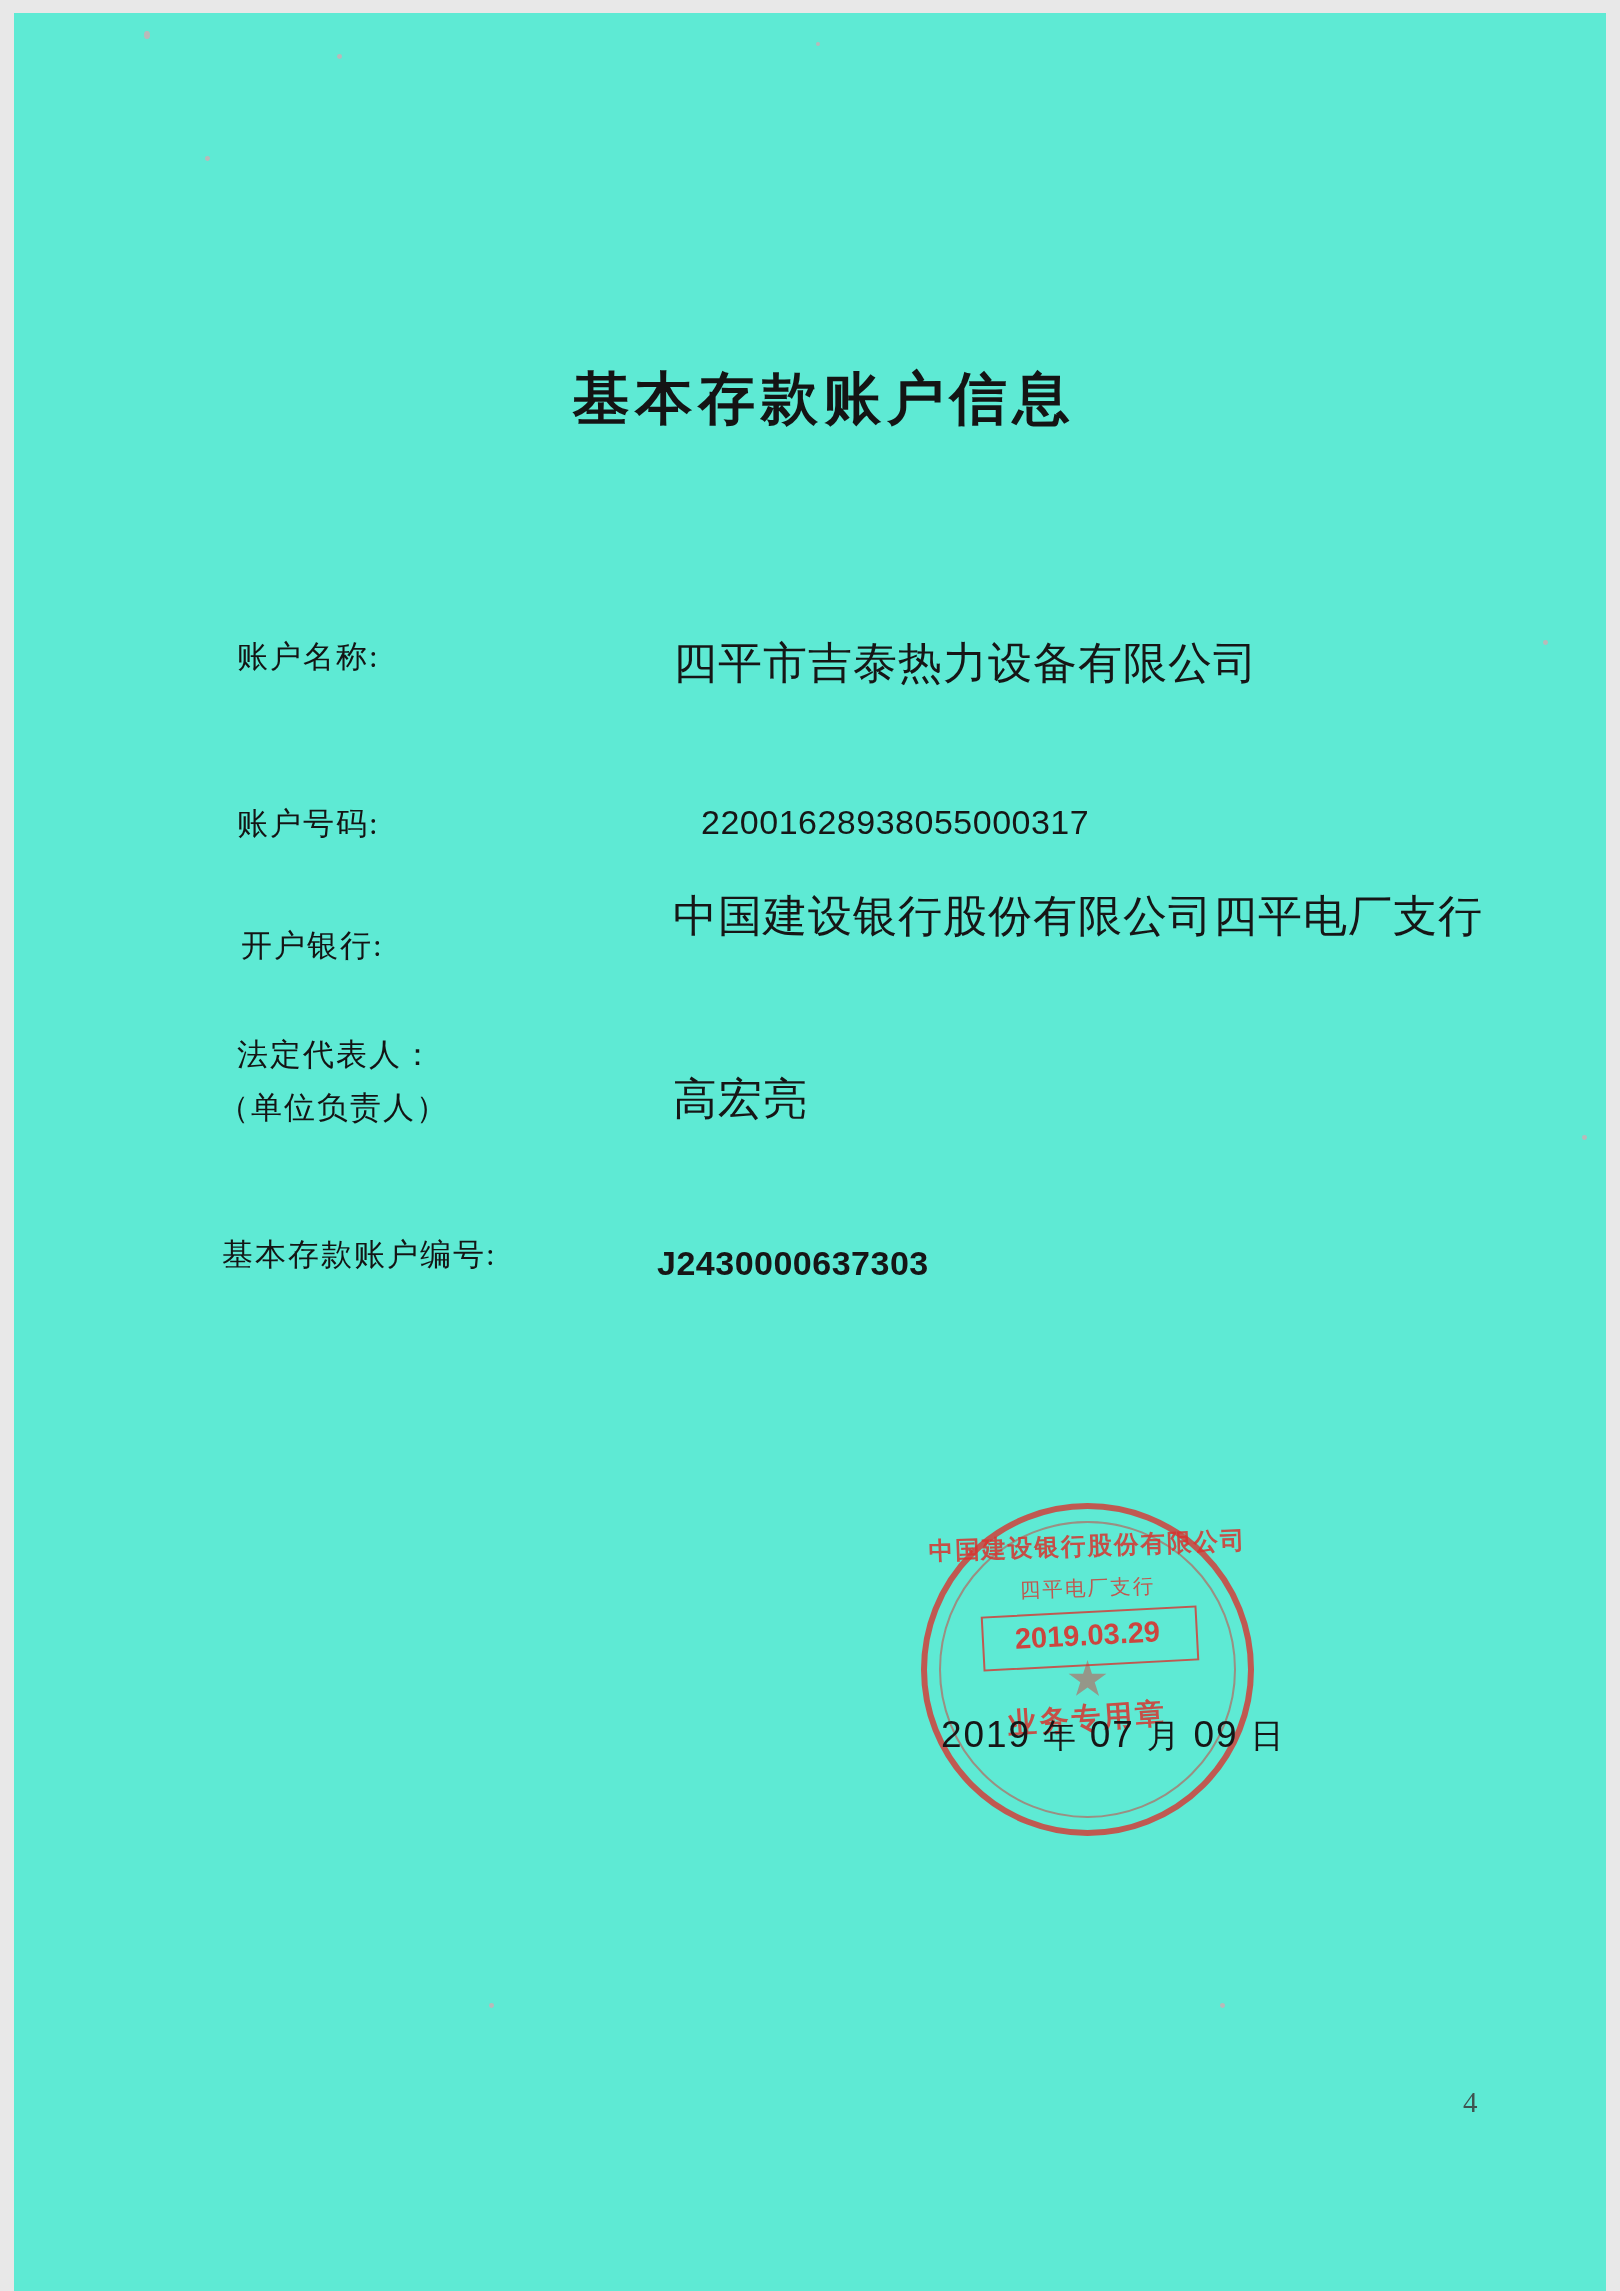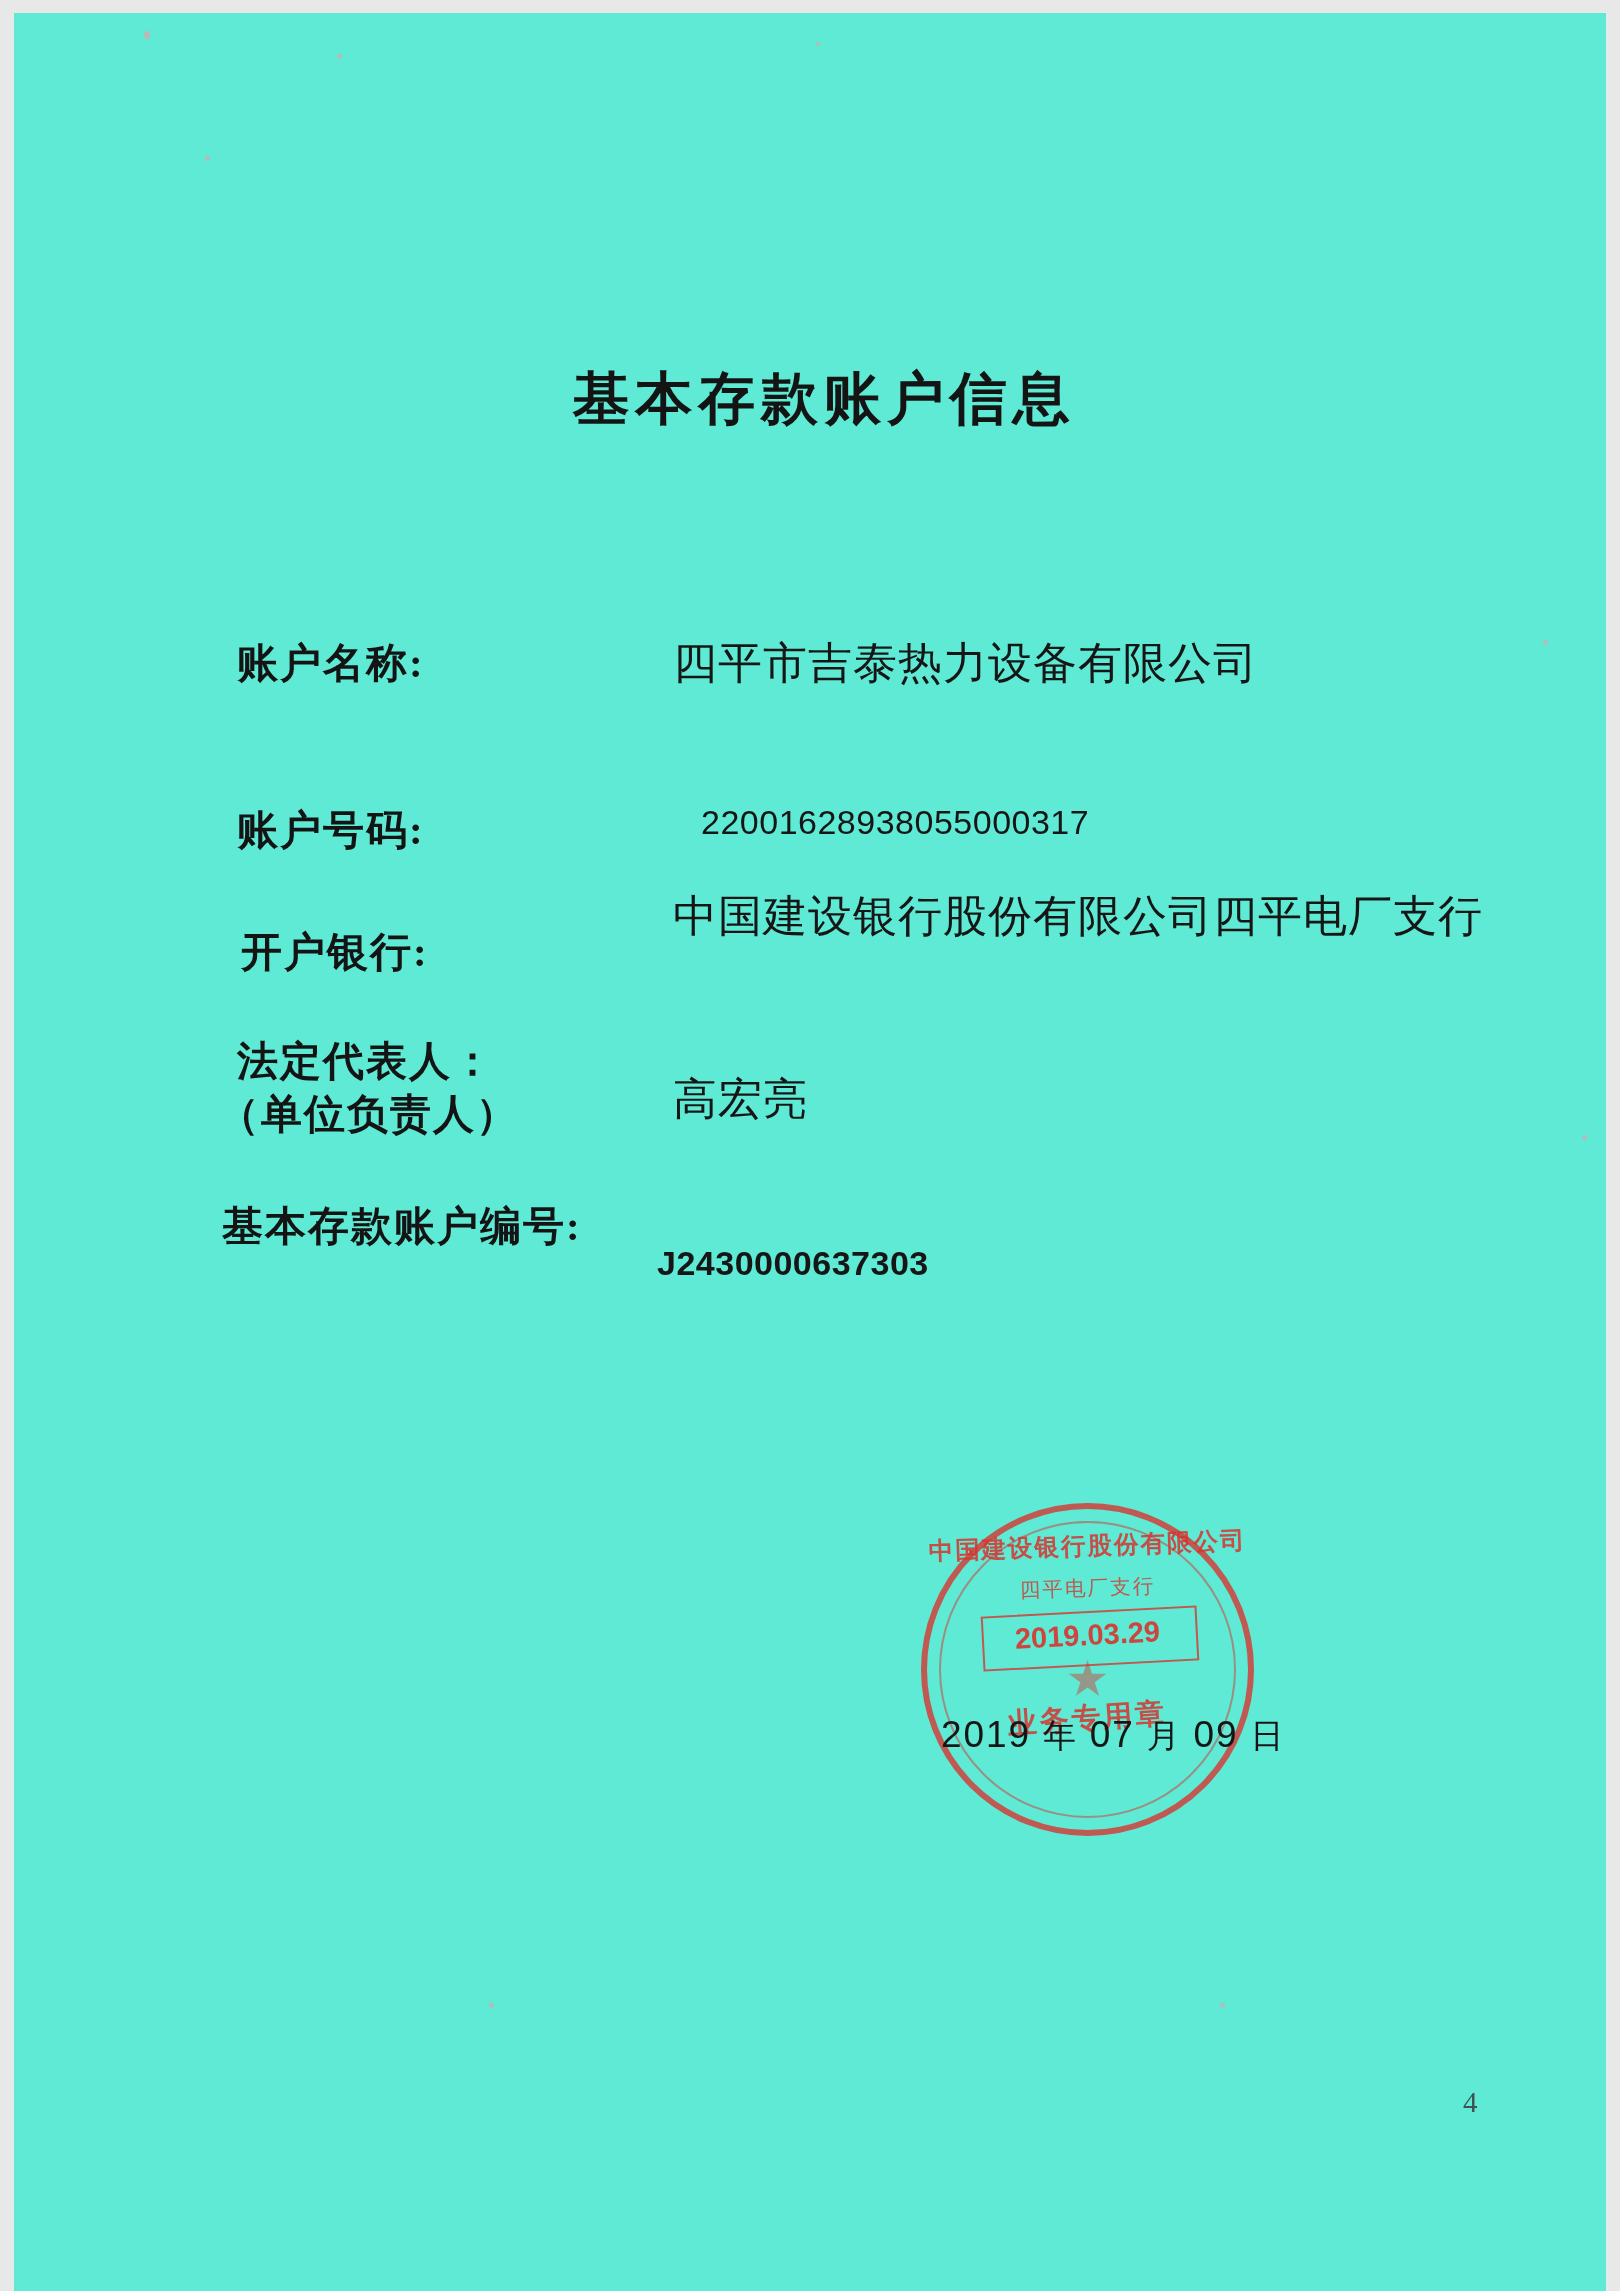--- a/index.html
+++ b/index.html
@@ -33,22 +33,22 @@
     width: 1620px;
     text-align: center;
     font-size: 57px;
     font-weight: bold;
     letter-spacing: 5.9px;
     font-family: "Liberation Serif", "DejaVu Serif", serif;
     color: #141414;
   }
   .field-label {
     position: absolute;
-    font-size: 41px;
-    font-weight: bold;
+    font-size: 31px;
+    font-weight: normal;
     letter-spacing: 2px;
     color: #141414;
     white-space: nowrap;
     font-family: "Liberation Serif", "DejaVu Serif", serif;
   }
   .field-value {
     position: absolute;
     font-size: 44px;
     letter-spacing: 1px;
     color: #161616;
@@ -68,21 +68,21 @@
   #lbl-acct   { top: 790px;  left: 223px; }
   #val-acct   { top: 790px;  left: 687px; }
 
   #lbl-bank   { top: 912px;  left: 227px; }
   #val-bank   { top: 874px;  left: 659px; }
 
   #lbl-rep1   { top: 1021px; left: 223px; }
   #lbl-rep2   { top: 1074px; left: 204px; }
   #val-rep    { top: 1057px; left: 659px; }
 
-  #lbl-code   { top: 1186px; left: 208px; }
+  #lbl-code   { top: 1221px; left: 208px; }
   #val-code   { top: 1231px; left: 643px; font-weight: bold; }
 
   
   .date-line {
     position: absolute;
     top: 1701px;
     left: 921px;
     font-size: 37px;
     letter-spacing: 2px;
     font-family: "Liberation Sans", "DejaVu Sans", sans-serif;

